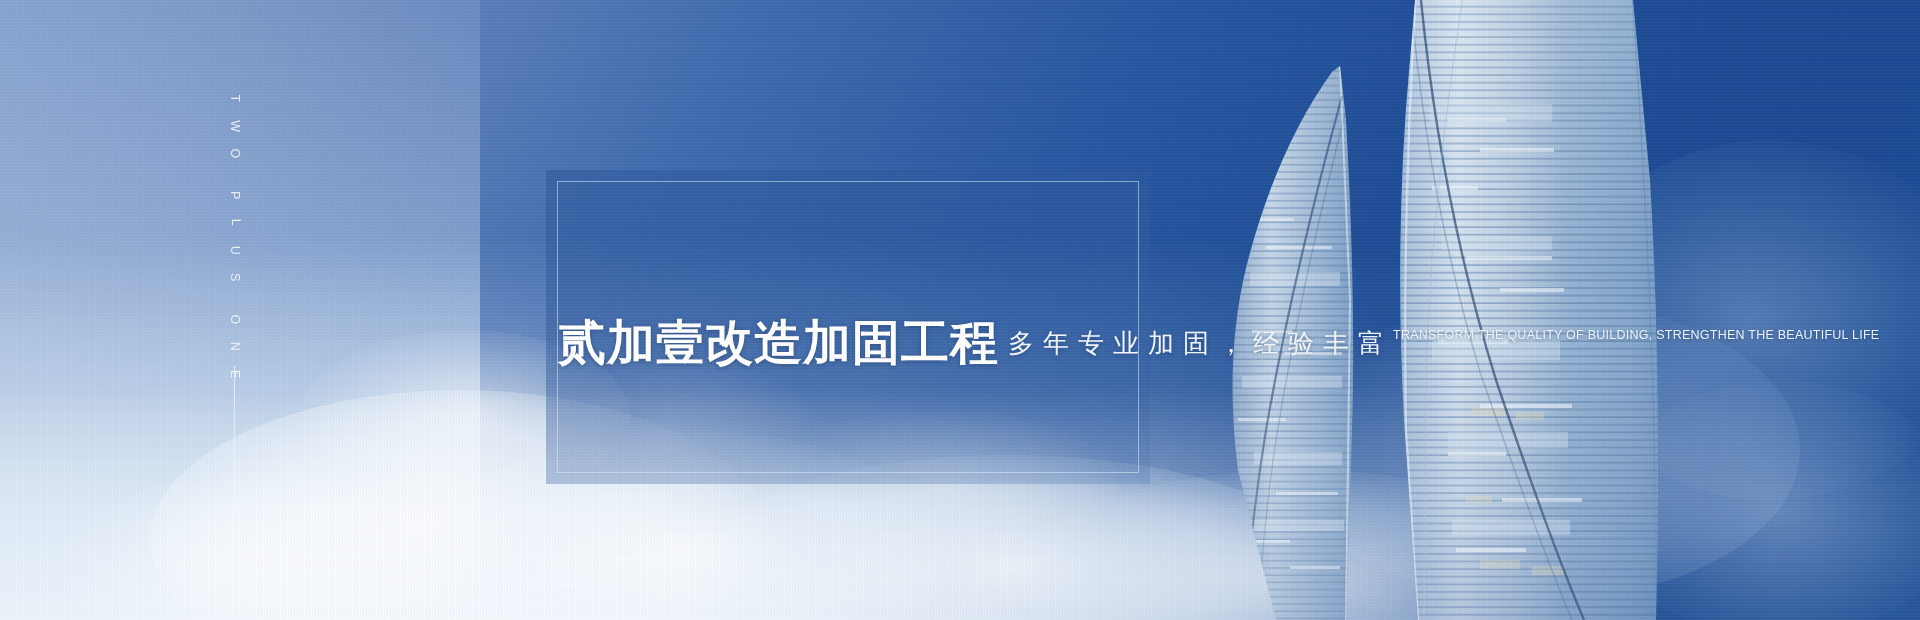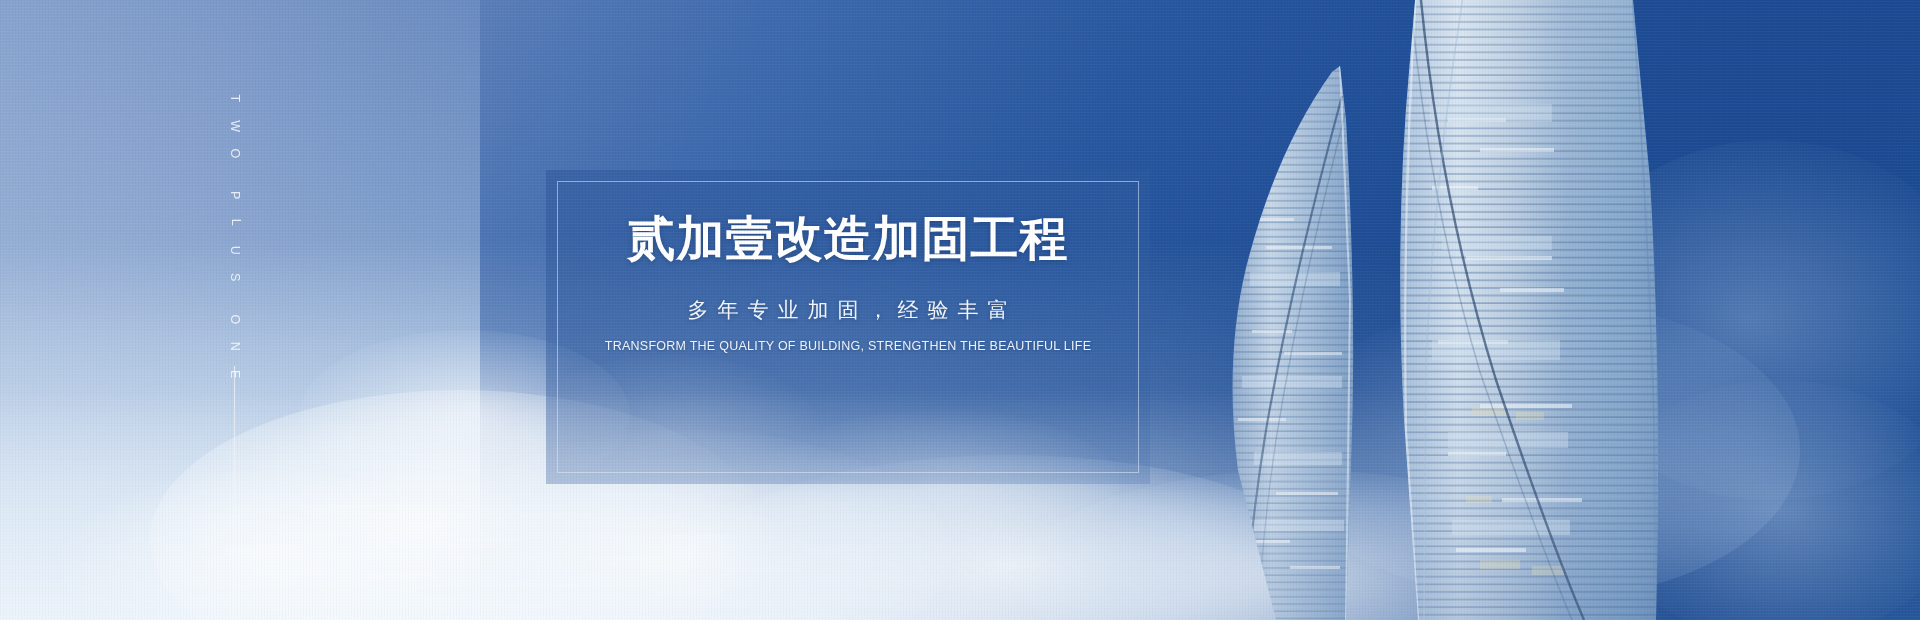--- a/index.html
+++ b/index.html
@@ -126,39 +126,39 @@
     position:absolute;
     left:546px; top:170px;
     width:604px; height:314px;
     background:linear-gradient(135deg, rgba(40,82,150,.46) 0%, rgba(46,90,158,.40) 55%, rgba(58,102,168,.34) 100%);
     padding:11px;
   }
   .panel-inner{
     width:100%; height:100%;
     border:1px solid rgba(212,226,244,.58);
     display:flex;
-    flex-direction:column;
+    flex-direction:row;
     align-items:center;
     justify-content:flex-start;
   }
 
   .t-main{
     margin-top:32px;
     color:#ffffff;
     font-size:48px;
     font-weight:700;
     letter-spacing:1px;
     line-height:1.05;
     text-shadow:0 1px 5px rgba(14,40,80,.40);
     white-space:nowrap;
   }
   .t-sub{
     margin-top:32px;
     color:#f2f6fb;
-    font-size:21px;
+    font-size:26px;
     font-weight:400;
     letter-spacing:9px;
     text-indent:9px;
     white-space:nowrap;
     text-shadow:0 1px 4px rgba(14,40,80,.35);
   }
   .t-slogan{
     margin-top:26px;
     color:#ffffff;
     font-size:27px;

